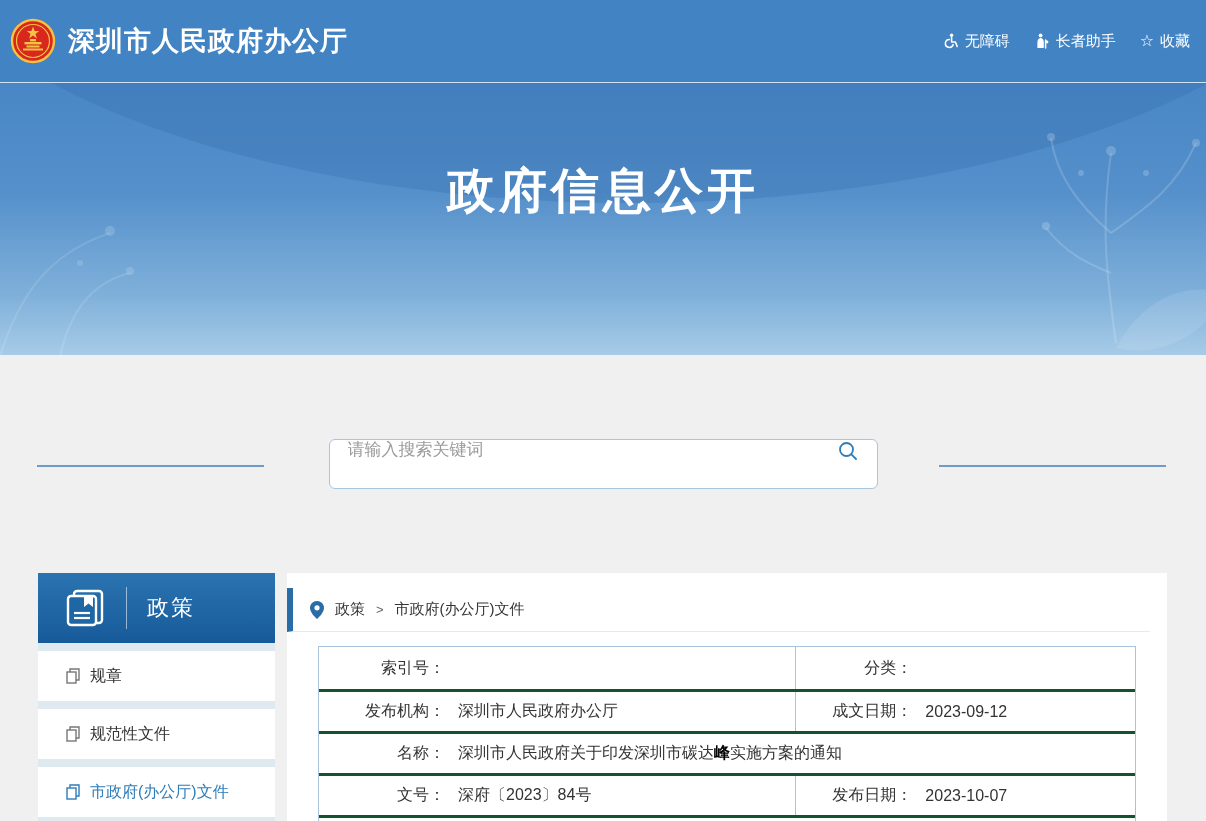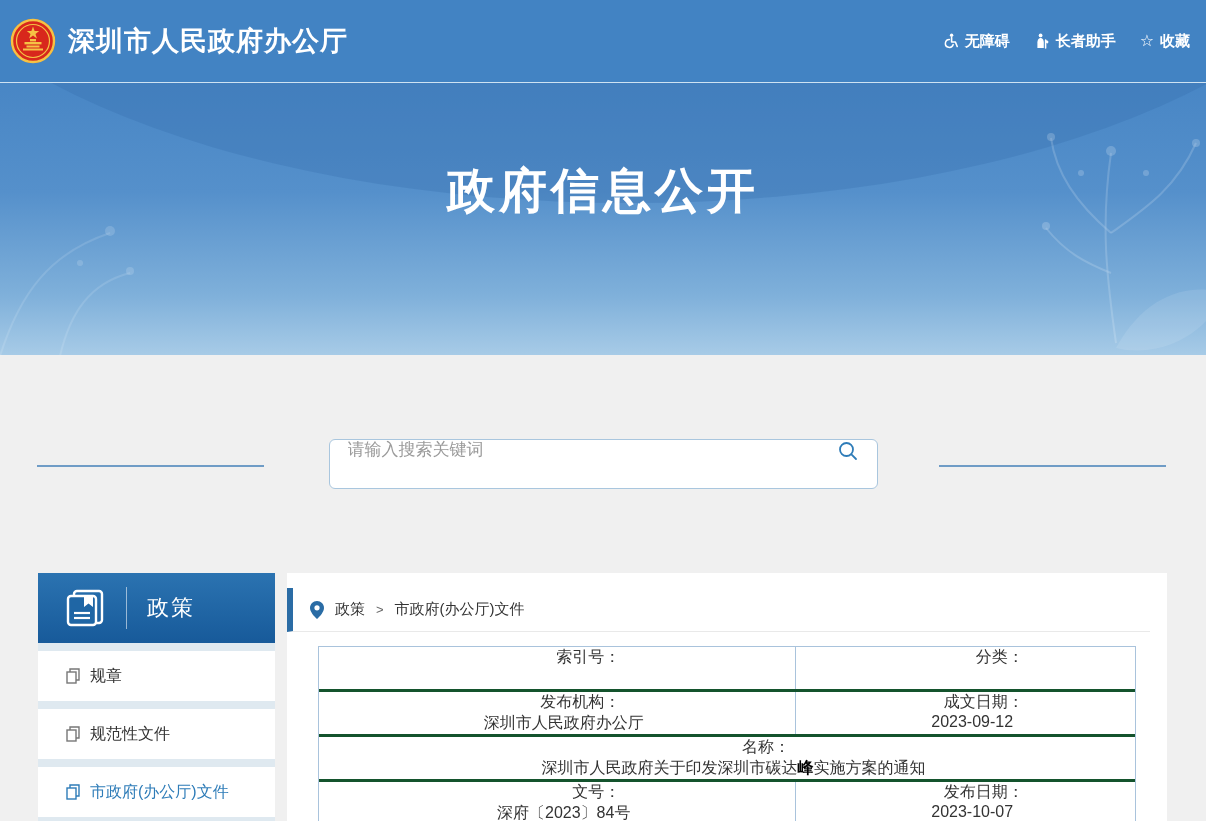--- a/index.html
+++ b/index.html
@@ -6,21 +6,21 @@
   html,body { width:1206px; height:821px; overflow:hidden;
     font-family:"Liberation Sans","DejaVu Sans",sans-serif; background:#f0f0f0; }
 
   
   .top-header{ height:82px; background:#4283c3; display:flex; align-items:center;
     padding:0 16px 0 10px; position:relative; }
   .emblem{ width:46px; height:46px; flex-shrink:0; }
   .site-title{ color:#fff; font-size:27px; font-weight:bold; margin-left:12px; letter-spacing:1px; }
   .header-links{ margin-left:auto; display:flex; align-items:center; gap:24px;
     color:#fff; font-size:15px; }
-  .header-link{ display:flex; align-items:center; gap:6px; cursor:pointer; white-space:nowrap;font-weight:bold; }
+  .header-link{ display:flex; align-items:center; gap:6px; cursor:pointer; white-space:nowrap; }
   .header-link .glyph{ font-size:16px; line-height:1; }
 
   
   .banner{ height:273px; position:relative; overflow:hidden;
     background:linear-gradient(180deg,#4886c5 0%,#5590cb 40%,#7fb0da 78%,#a7cbe7 100%);
     border-top:1px solid rgba(255,255,255,.45); }
   .banner-wave{ position:absolute; top:-210px; left:-120px; width:1500px; height:330px;
     border-radius:0 0 50% 50%/0 0 100% 100%; background:rgba(52,110,172,.30); }
   .banner-deco{ position:absolute; opacity:.55; }
   .banner-deco.right{ right:-20px; top:30px; }
@@ -59,21 +59,21 @@
   .main-panel{ flex:1; background:#fff; padding-top:15px; }
   .breadcrumb{ height:44px; border-left:6px solid #2a6ca5; border-bottom:1px solid #e9e9e9;
     margin-right:17px; display:flex; align-items:center; gap:11px;
     padding-left:17px; font-size:15px; color:#333; }
   .breadcrumb .sep{ color:#666; font-size:13px; }
   .crumb{ cursor:pointer; }
 
   .info-table{ margin:14px 31px 0 31px; border:1px solid #a9c3dc; font-size:16px; color:#333; }
   .it-row{ display:flex; border-top:3px solid #14532d; min-height:42px; }
   .it-row:first-child{ border-top:none; }
-  .it-cell{ display:flex; align-items:center;flex-direction:column; }
+  .it-cell{ display:flex; align-items:center; }
   .it-cell.cl{ width:58.5%; border-right:1px solid #a9c3dc; }
   .it-cell.cr{ flex:1; }
   .it-cell.cf{ width:100%; }
   .lbl{ width:126px; text-align:right; flex-shrink:0; }
   .cr .lbl{ width:116px; }
   .val{ margin-left:13px; }
   .val b{ font-weight:bold; color:#000; }
   .it-row.partial{ height:40px; }
 </style>
 </head>

